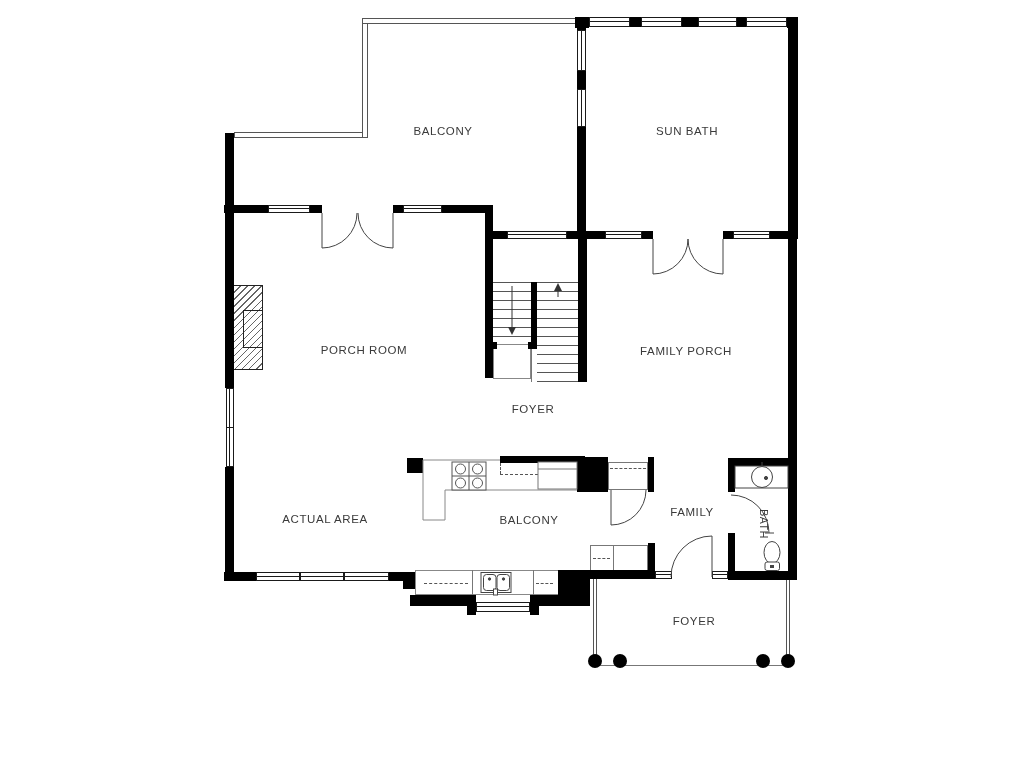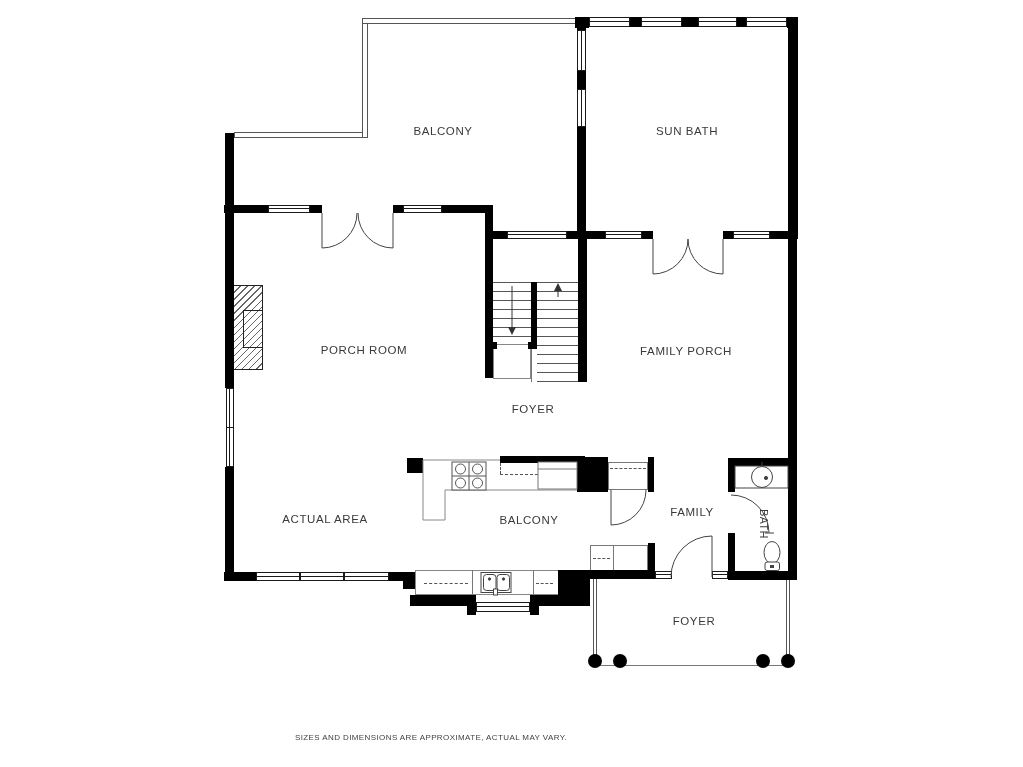--- a/index.html
+++ b/index.html
@@ -37,21 +37,20 @@
   <div class="label" style="left:443px;top:131px">BALCONY</div>
   <div class="label" style="left:687px;top:131px">SUN BATH</div>
   <div class="label" style="left:364px;top:350px">PORCH ROOM</div>
   <div class="label" style="left:686px;top:351px">FAMILY PORCH</div>
   <div class="label" style="left:533px;top:409px">FOYER</div>
   <div class="label" style="left:325px;top:519px">ACTUAL AREA</div>
   <div class="label" style="left:529px;top:520px">BALCONY</div>
   <div class="label" style="left:692px;top:512px">FAMILY</div>
   <div class="label vert" style="left:764px;top:524px;font-size:10.5px">BATH</div>
   <div class="label" style="left:694px;top:621px">FOYER</div>
-  <div class="disclaimer">SIZES AND DIMENSIONS ARE APPROXIMATE, ACTUAL MAY VARY.</div>
 
   <div class="fp" style="left:233px;top:285px;width:30px;height:85px"></div>
   <div class="fp-inner" style="left:243px;top:310px;width:20px;height:38px"></div>
 
   <div class="stairs" style="left:493px;top:282px;width:38px;height:62px"></div>
   <div class="stairs" style="left:537px;top:282px;width:42px;height:101px"></div>
   <div class="landing" style="left:493px;top:344px;width:38px;height:35px"></div>
 
   <div class="counter" style="left:415px;top:570px;width:147px;height:25px"></div>
 

